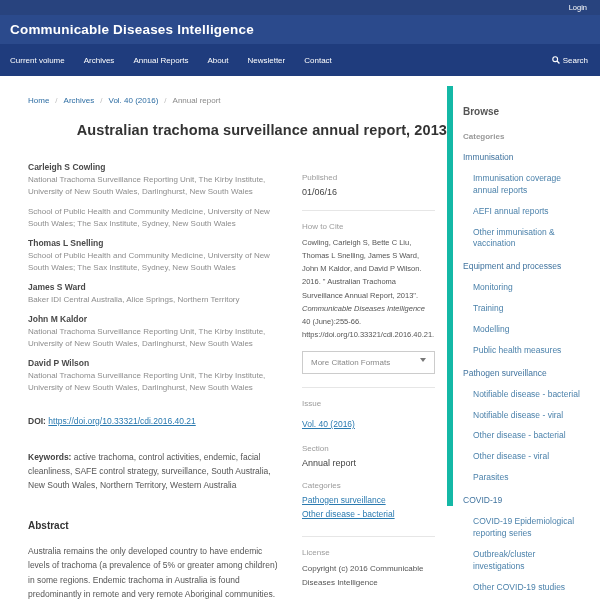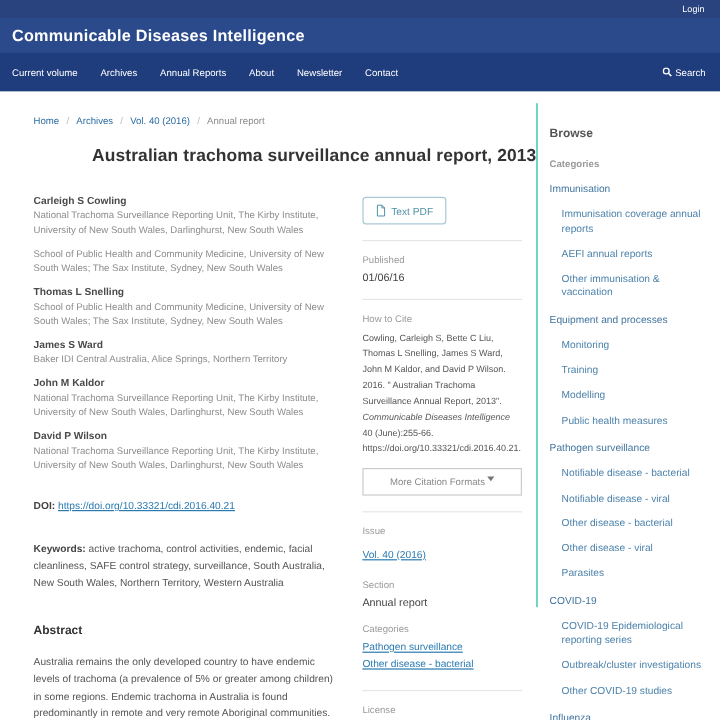--- a/index.html
+++ b/index.html
@@ -16,21 +16,21 @@
   .nav { background:#1f3c7d; height:32px; display:flex; align-items:center; padding:0 12px 0 10px; }
   .nav-items { display:flex; }
   .nav-items a { color:#fff; font-size:8px; margin-right:19px; }
   .nav-spacer { flex:1; }
   .search-link { color:#fff; font-size:8px; display:flex; align-items:center; gap:3px; }
   .search-link svg { width:8px; height:8px; }
 
   
   .page { display:flex; height:430px; }
   .main { width:447px; padding:20px 0 0 28px; }
-  .sidebar { flex:1; border-left:1px solid #14b8a6; margin-top:10px; padding:20px 8px 0 10px; }
+  .sidebar { flex:1; border-left:6px solid #14b8a6; margin-top:10px; padding:20px 8px 0 10px; }
 
   
   .crumbs { font-size:8px; color:#999; display:flex; gap:6px; align-items:center; }
   .crumbs a { color:#2d6da3; }
   .crumbs .sep { color:#bbb; }
   .crumbs .cur { color:#8a8a8a; }
   h1.title { font-size:14.5px; color:#333; margin-top:17px; letter-spacing:.1px;text-align:right; }
 
   .content-row { display:flex; margin-top:24px; }
   .col-article { width:258px; }
@@ -53,21 +53,21 @@
   .m-sec.first { padding-top:2px; }
   .m-sec.last { border-bottom:none; }
   .pdf-btn { display:inline-flex; align-items:center; gap:4px; border:1px solid #a9c9d5; border-radius:3px;
     background:#fff; color:#4e91a8; font-size:8.5px; padding:5px 10px; font-family:inherit; cursor:pointer; }
   .pdf-btn svg { width:9px; height:11px; }
   .m-lbl { font-size:8px; color:#9b9b9b; margin-bottom:5px; }
   .m-val { font-size:9px; color:#444; }
   .cite-txt { font-size:7.5px; color:#555; line-height:1.75; margin-bottom:10px; }
   .cite-txt .ital { font-style:italic; }
   .cite-btn { width:100%; display:flex; align-items:flex-start; justify-content:space-between; border:1px solid #ccc;
-    border-radius:0; background:#fff; color:#888; font-size:8px; padding:6px 22px; font-family:inherit; cursor:pointer; }
+    border-radius:0; background:#fff; color:#888; font-size:8px; padding:6px 8px; font-family:inherit; cursor:pointer; }
   .caret { width:0; height:0; border-left:3px solid transparent; border-right:3px solid transparent; border-top:4px solid #777; }
   .m-link { font-size:8.5px; color:#2a7ab0; text-decoration:underline; display:inline-block; }
   .m-gap { margin-top:13px; }
   .cat-links a { display:block; margin-bottom:4px; }
   .lic-txt { font-size:8px; color:#555; line-height:1.8; }
 
   
   .sb-h { font-size:10px; font-weight:bold; color:#555; }
   .sb-cats { font-size:8px; font-weight:bold; color:#999; margin-top:15px; }
   .sb-group { margin-top:11px; }
@@ -164,29 +164,20 @@
 
         <div class="kw-row">
           <span class="lbl">Keywords:</span><span> active trachoma, control activities, endemic, facial cleanliness, SAFE control strategy, surveillance, South Australia, New South Wales, Northern Territory, Western Australia</span>
         </div>
 
         <div class="abs-h">Abstract</div>
         <p class="abs-p">Australia remains the only developed country to have endemic levels of trachoma (a prevalence of 5% or greater among children) in some regions. Endemic trachoma in Australia is found predominantly in remote and very remote Aboriginal communities. The Australian Government funds the National Trachoma Surveillance and Reporting Unit to collate, analyse and report trachoma prevalence data and document trachoma control strategies in Australia through an annual surveillance report. This report presents data collected in 2013. Data are collected from Aboriginal and Torres Strait Island communities designated at-risk for endemic trachoma</p>
       </div>
 
       <div class="col-meta">
-        <div class="m-sec first">
-          <button class="pdf-btn">
-            <svg viewBox="0 0 12 14">
-                <path d="M2 1h5l3 3v9H2z" fill="none" stroke="#4e91a8" stroke-width="1.1"></path>
-                <path d="M7 1v3h3" fill="none" stroke="#4e91a8" stroke-width="1.1"></path>
-              </svg>
-            <span>Text PDF</span>
-          </button>
-        </div>
 
         <div class="m-sec">
           <div class="m-lbl">Published</div>
           <div class="m-val">01/06/16</div>
         </div>
 
         <div class="m-sec">
           <div class="m-lbl">How to Cite</div>
           <div class="cite-txt"><span>Cowling, Carleigh S, Bette C Liu, Thomas L Snelling, James S Ward, John M Kaldor, and David P Wilson. 2016. " Australian Trachoma Surveillance Annual Report, 2013". </span><span class="ital">Communicable Diseases Intelligence</span><span> 40 (June):255-66. https://doi.org/10.33321/cdi.2016.40.21.</span></div>
           <button class="cite-btn">

